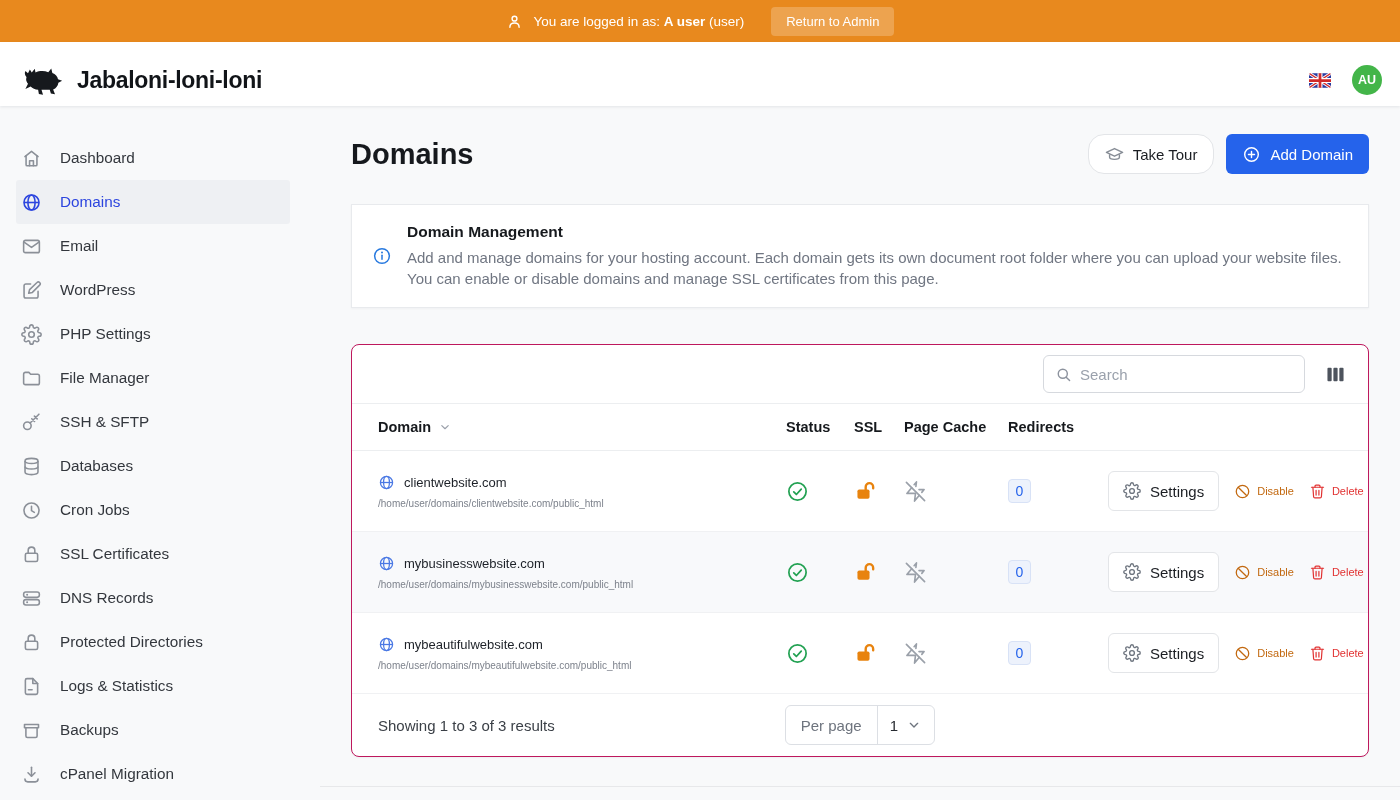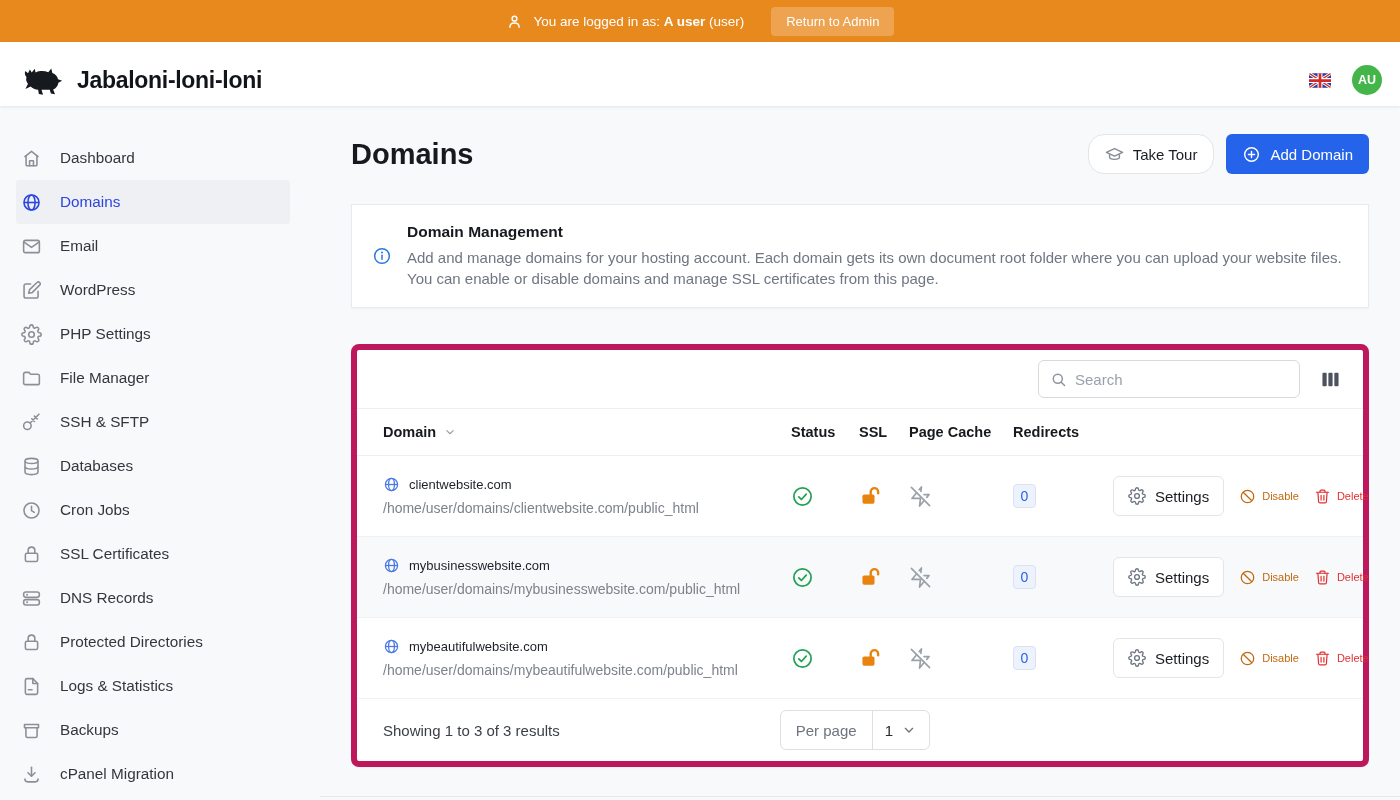--- a/index.html
+++ b/index.html
@@ -38,38 +38,38 @@
   .btn-secondary .b-ic { color:#878d96; }
   .btn-primary { height:40px; background:var(--accent); border:none; border-radius:6px; padding:0 16px; font-size:15px; font-weight:500; display:flex; align-items:center; gap:9px; color:#fff; cursor:pointer; font-family:inherit; }
 
   
   .info-card { background:#fff; border:1px solid #e8eaed; border-radius:0; box-shadow:0 1px 2px rgba(16,24,40,.04); padding:18px 20px; display:flex; gap:15px; align-items:center; margin-bottom:36px; }
   .info-icon { color:var(--info); flex-shrink:0; }
   .info-title { font-size:15.5px; font-weight:700; margin-bottom:6px; }
   .info-desc { font-size:15px; color:#707682; line-height:1.4; max-width:950px; }
 
   
-  .table-card { background:#fff; border:6px solid #be185d; border-radius:8px; box-shadow:0 1px 2px rgba(16,24,40,.04); }
+  .table-card { background:#fff; border:1px solid #be185d; border-radius:8px; box-shadow:0 1px 2px rgba(16,24,40,.04); }
   .table-toolbar { height:58px; display:flex; align-items:center; justify-content:flex-end; gap:17px; padding:0 19px 0 20px; }
   .search-box { width:262px; height:38px; border:1px solid #d6d9de; border-radius:6px; display:flex; align-items:center; padding:0 11px; gap:8px; background:#fff; }
   .search-box .s-ic { color:#8d939e; }
   .search-box input { border:none; outline:none; flex:1; font-size:15px; color:#374151; font-family:inherit; background:transparent; }
   .search-box input::placeholder { color:#9aa1ac; }
   .columns-btn { color:#4d535d; background:none; border:none; cursor:pointer; padding:2px; }
 
   .tgrid { display:grid; grid-template-columns:408px 68px 50px 104px 100px 1fr; align-items:center; padding-left:26px; }
   .thead { height:48px; border-top:1px solid #eceef0; border-bottom:1px solid #eceef0; font-size:14.5px; font-weight:700; color:#16191d; }
   .th-domain { display:flex; align-items:center; gap:7px; cursor:pointer; }
   .sort-ic { color:#9aa0aa; }
 
   .trow { height:81px; border-bottom:1px solid #f0f1f3; }
   .trow.alt { background:#f8f9fb; }
   .d-name { display:flex; align-items:center; gap:9px; font-size:13px; color:#1d2128; }
   .d-globe { color:#4b79e4; }
-  .d-path { font-size:14px; color:#7d828c; margin-top:7px; }
+  .d-path { font-size:10px; color:#7d828c; margin-top:7px; }
   .cell-ic { display:flex; }
   .st-ok { color:var(--status_ok); }
   .ssl-open { color:var(--ssl_warn); }
   .pc-off { color:#9aa0a9; }
   .badge { display:inline-flex; min-width:23px; height:24px; align-items:center; justify-content:center; padding:0 5px; background:#edf2fc; border:1px solid #d8e2f6; border-radius:4px; color:var(--accent); font-size:14px; cursor:pointer; }
   .actions { display:flex; align-items:center; justify-content:flex-end; gap:15px; padding-right:16px; }
   .btn-settings { height:40px; background:#fff; border:1px solid #e3e5e8; border-radius:6px; padding:0 14px; display:flex; align-items:center; gap:9px; font-size:15px; color:#1b1e23; cursor:pointer; font-family:inherit; }
   .btn-settings .b-ic { color:#6f7680; }
   .row-link { display:flex; align-items:center; gap:6px; font-size:11px; background:none; border:none; cursor:pointer; font-family:inherit; }
   .link-disable { color:var(--disable); }

